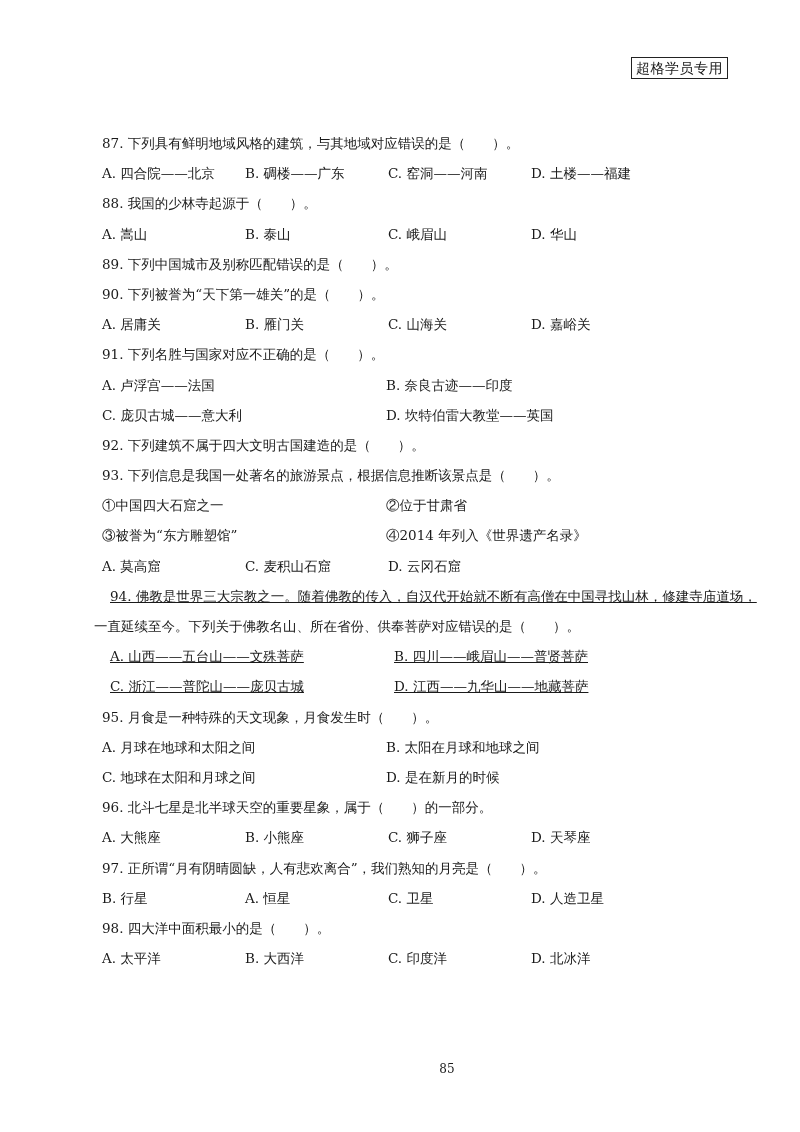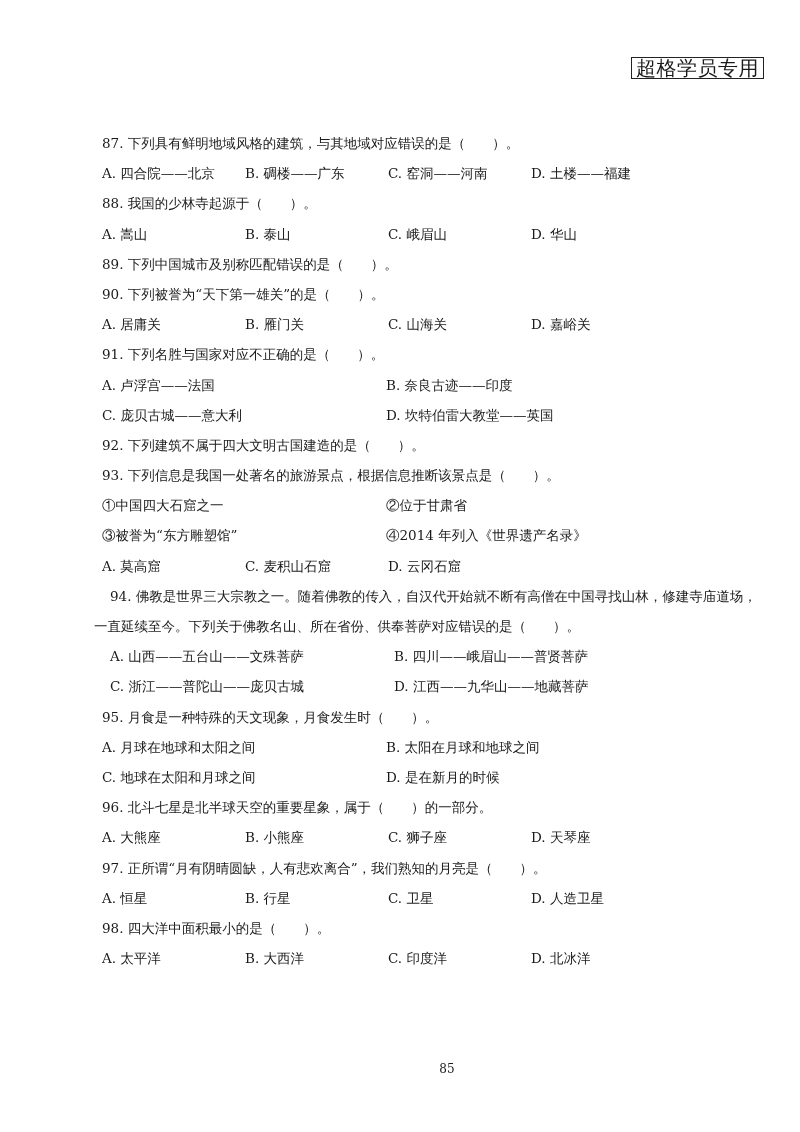--- a/index.html
+++ b/index.html
@@ -5,32 +5,32 @@
     html, body { margin: 0; padding: 0; }
     body {
       width: 800px; height: 1132px; background: #ffffff;
       position: relative; overflow: hidden;
       font-family: "DejaVu Serif", "Liberation Serif", serif;
       color: #1a1a1a;
     }
     .header-badge {
       position: absolute; left: 631px; top: 57px;
       border: 1px solid #222; padding: 1px 4px;
-      font-size: 20px; line-height: 18px; letter-spacing: 0.5px;
+      font-size: 14px; line-height: 18px; letter-spacing: 0.5px;
     }
     .content { position: absolute; left: 102px; top: 128px; width: 620px; }
     .line {
       height: 30.2px; line-height: 30px; font-size: 13.5px; white-space: nowrap;
       position: relative;
     }
     .opts4 { display: flex; }
     .opts4 span { width: 143px; display: inline-block; }
     .opts2 { display: flex; }
     .opts2 span { width: 284px; display: inline-block; }
-    .indent { padding-left: 8px; }
+    .indent { padding-left: 8px; text-decoration: underline; }
     .outdent { margin-left: -8px; }
     .page-number {
       position: absolute; left: 0; width: 800px; top: 1062px;
       text-align: center; font-size: 12px; padding-left: 47px;
     }
   </style>
 </head>
 <body>
 
 <div class="header-badge">超格学员专用</div>
@@ -114,22 +114,22 @@
   <div class="line">96. 北斗七星是北半球天空的重要星象，属于（　　）的一部分。</div>
   <div class="line opts4">
     <span>A. 大熊座</span>
     <span>B. 小熊座</span>
     <span>C. 狮子座</span>
     <span>D. 天琴座</span>
   </div>
 
   <div class="line">97. 正所谓“月有阴晴圆缺，人有悲欢离合”，我们熟知的月亮是（　　）。</div>
   <div class="line opts4">
+    <span>B. 行星</span>
     <span>A. 恒星</span>
-    <span>B. 行星</span>
     <span>C. 卫星</span>
     <span>D. 人造卫星</span>
   </div>
 
   <div class="line">98. 四大洋中面积最小的是（　　）。</div>
   <div class="line opts4">
     <span>A. 太平洋</span>
     <span>B. 大西洋</span>
     <span>C. 印度洋</span>
     <span>D. 北冰洋</span>

